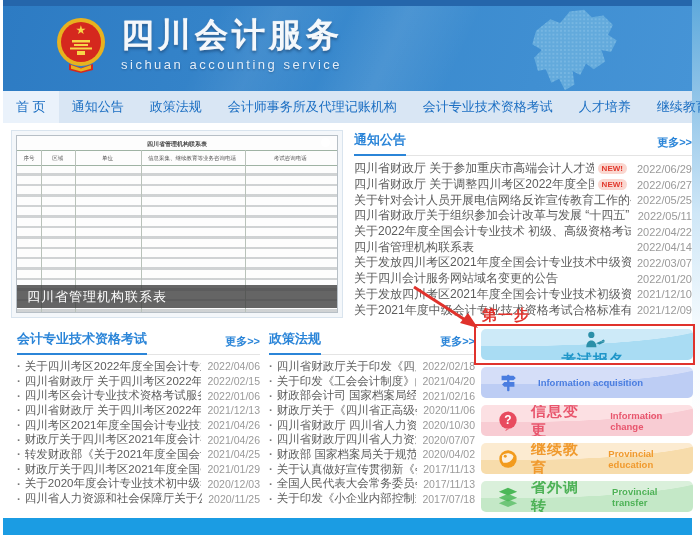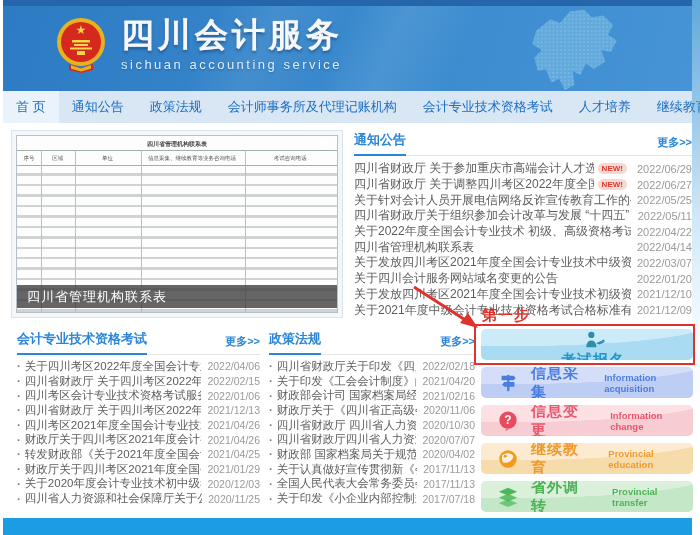--- a/index.html
+++ b/index.html
@@ -379,21 +379,20 @@
     <span class="qb-label">考试报名</span>
     <span class="qb-en">Exam apply</span>
   </div>
 
   <div class="quick-btn qb-info-acquisition">
     <span class="qb-icon"><svg viewBox="0 0 24 22" width="22" height="22">
             <rect x="11" y="2" width="2.6" height="18" rx="1" fill="#4a7de0"></rect>
             <path d="M5 3h13l2.5 2.5L18 8H5z" fill="#4a7de0"></path>
             <path d="M19 10H8L5.5 12.5 8 15h11z" fill="#4a7de0"></path>
           </svg></span>
-    <span class="qb-label">信息采集</span>
     <span class="qb-en">Information acquisition</span>
   </div>
 
   <div class="quick-btn qb-info-change">
     <span class="qb-icon"><svg viewBox="0 0 24 22" width="22" height="22">
             <circle cx="12" cy="10" r="9.5" fill="#e84b5f"></circle>
             <path d="M10 20l-1 2 4-2z" fill="#e84b5f"></path>
             <text x="12" y="14.5" font-size="13" font-weight="bold" fill="#fff" text-anchor="middle">?</text>
           </svg></span>
     <span class="qb-label">信息变更</span>

